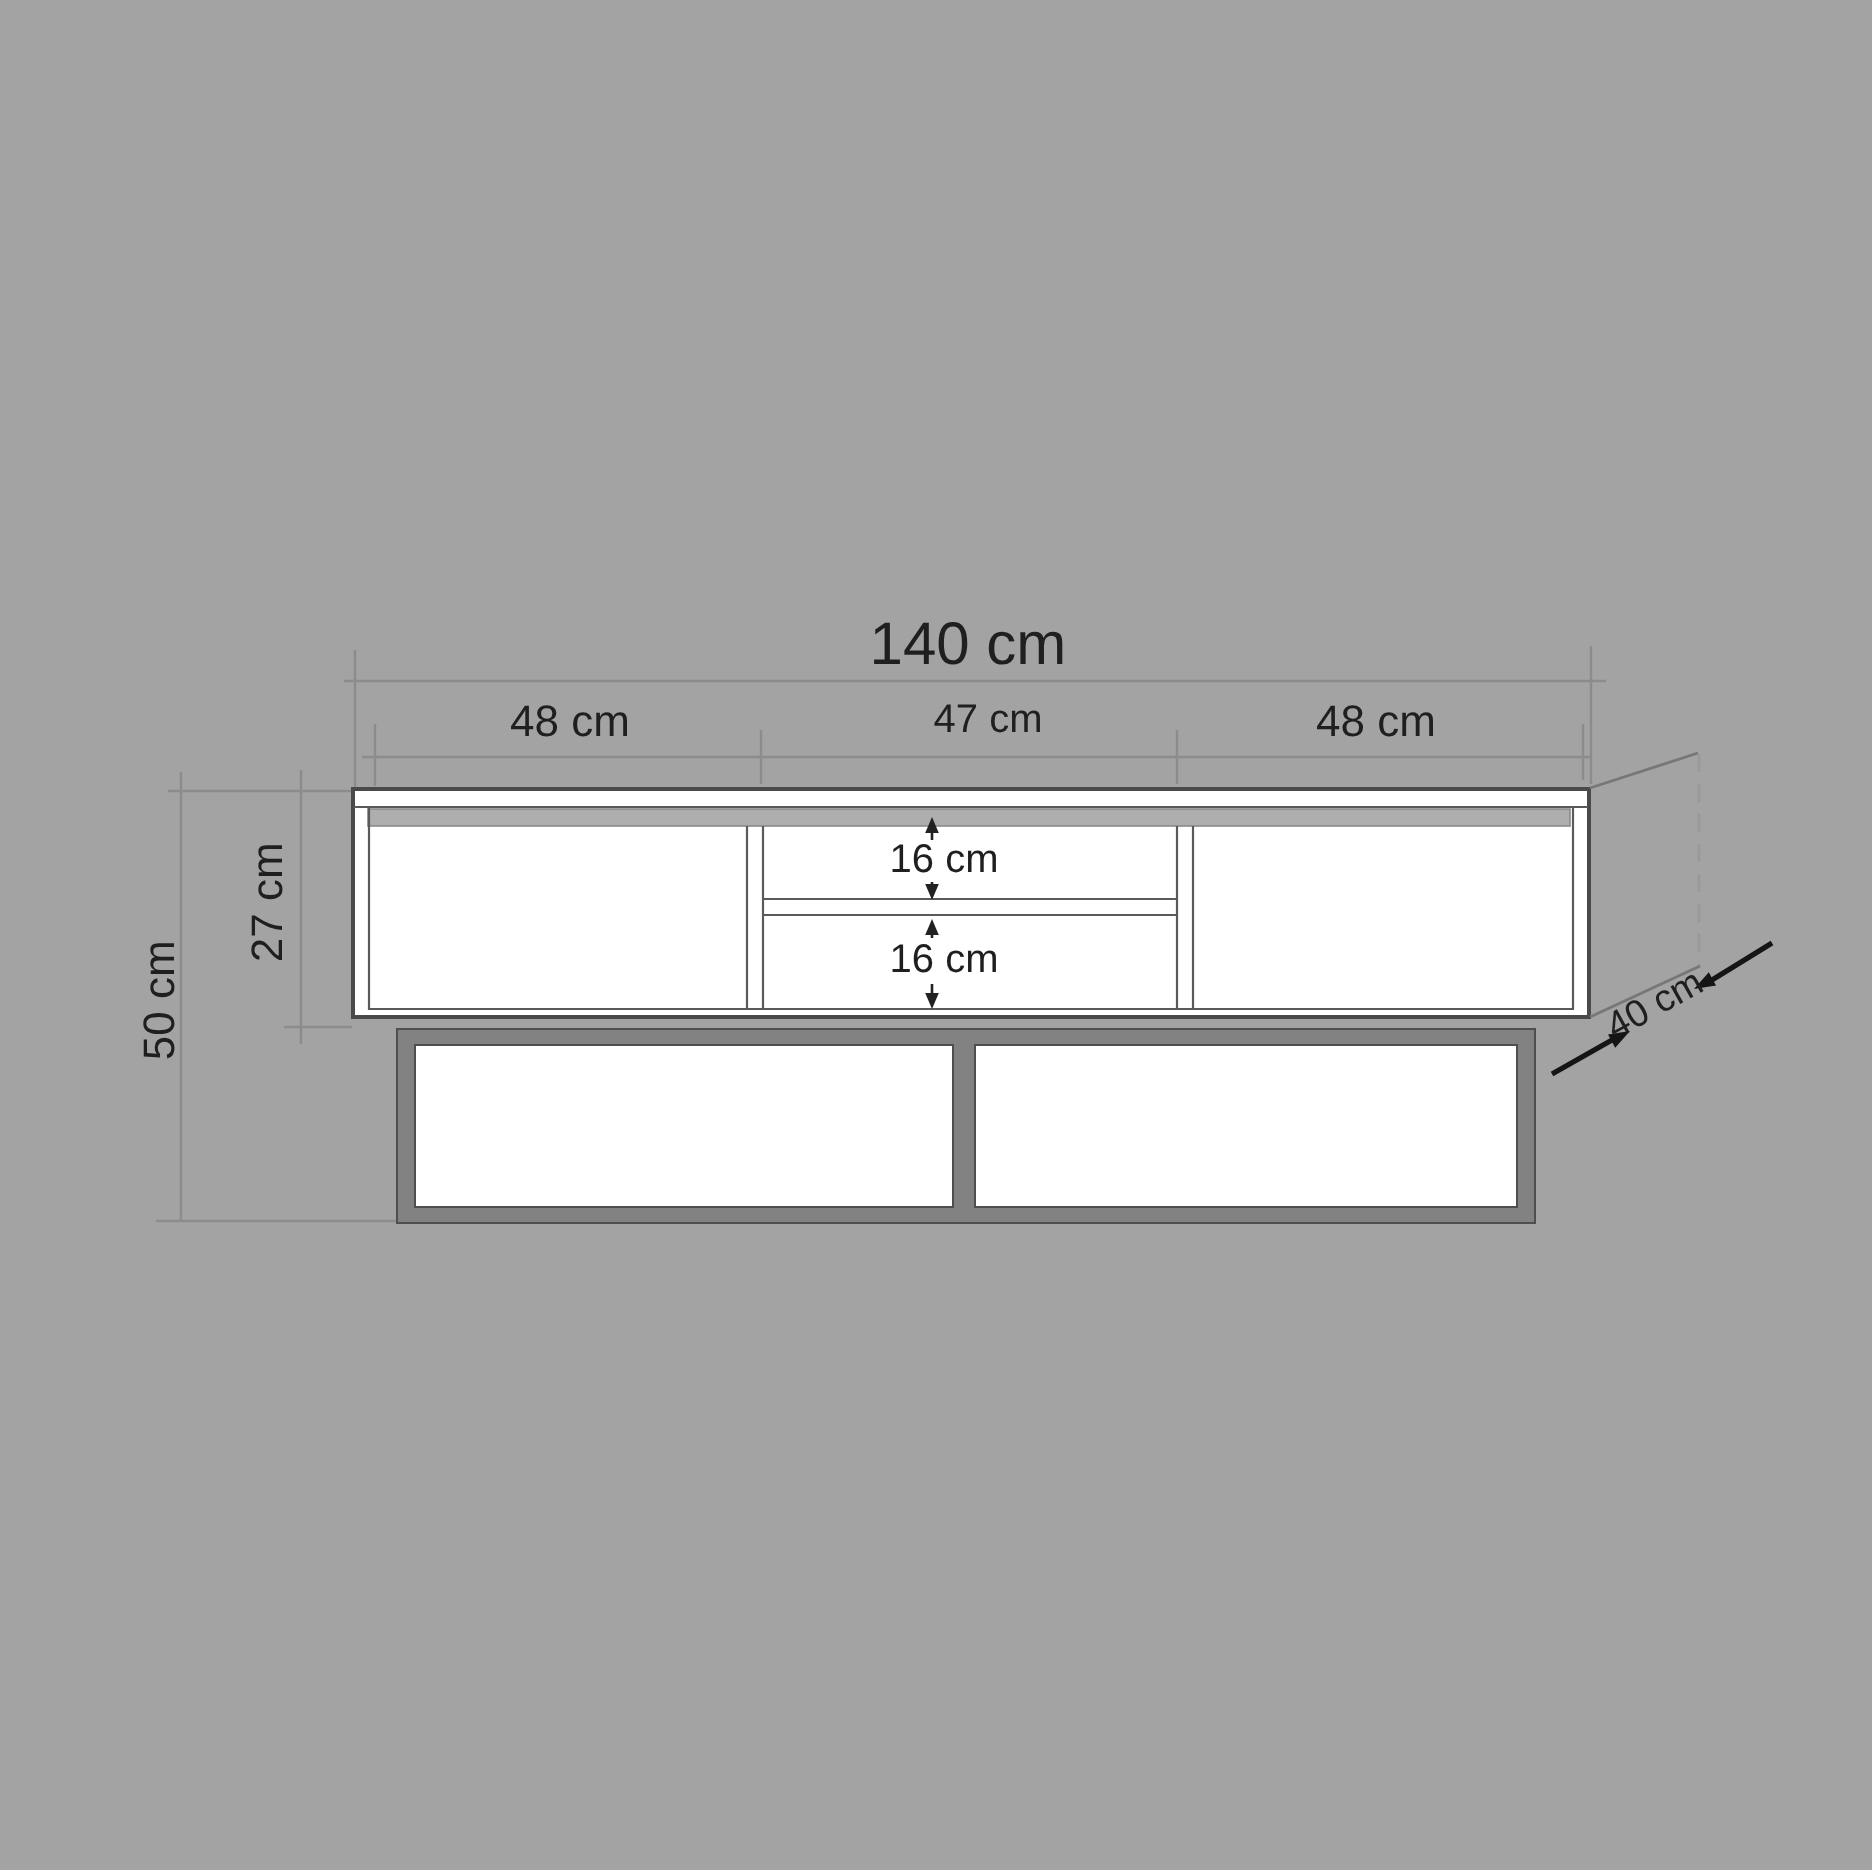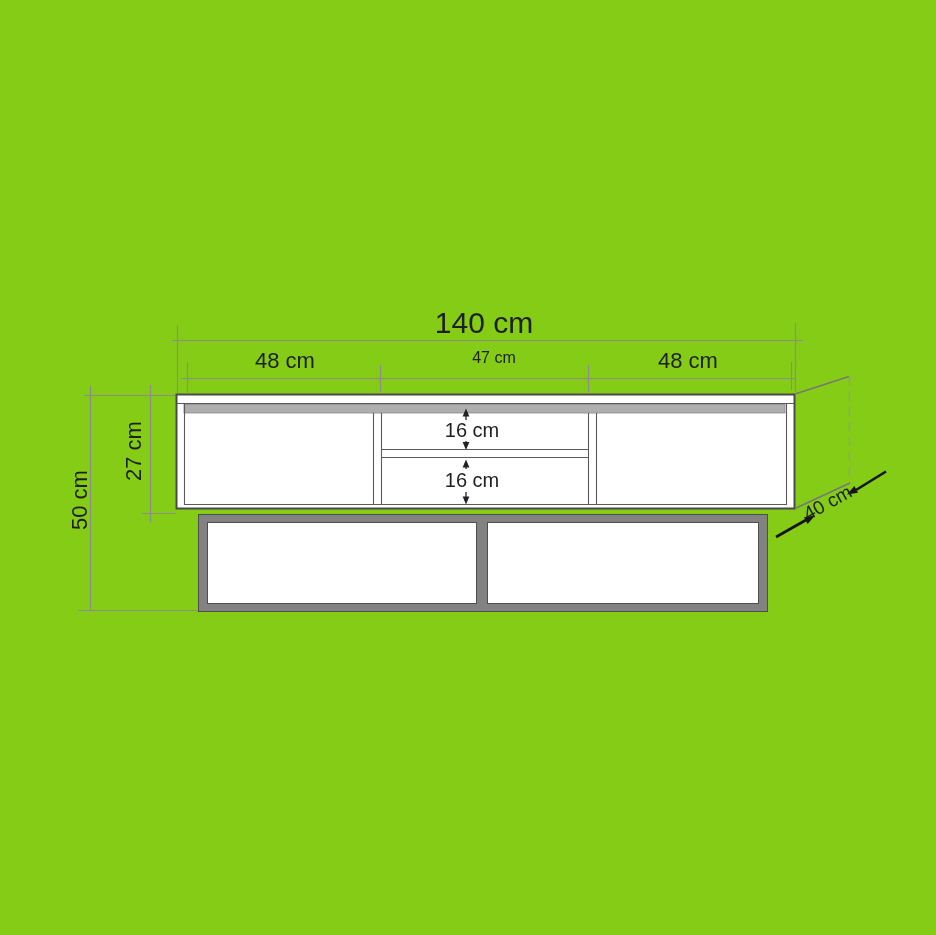--- a/index.html
+++ b/index.html
@@ -1,34 +1,34 @@
 <!DOCTYPE html>
 <html><head>
 <meta charset="utf-8">
 <style>
   html, body { margin:0; padding:0; background:#ffffff; }
   .canvas {
     position:relative;
     width:936px; height:935px;
-    background:#84cc16;
+    background:#a3a3a3;
     overflow:hidden;
     font-family:"Liberation Sans", sans-serif;
   }
   .canvas svg { position:absolute; left:0; top:0; }
   .lbl {
     position:absolute;
     color:#1f1f1f;
     text-align:center;
     white-space:nowrap;
     line-height:1.1;
     user-select:none;
   }
   .t140 { left:404px; top:306px; width:160px; font-size:30px; }
   .t48l { left:235px; top:349px; width:100px; font-size:22px; }
-  .t47  { left:444px; top:349px; width:100px; font-size:16px; }
+  .t47  { left:444px; top:349px; width:100px; font-size:20px; }
   .t48r { left:638px; top:349px; width:100px; font-size:22px; }
   .t16a { left:432px; top:419px; width:80px;  font-size:20px; }
   .t16b { left:432px; top:469px; width:80px;  font-size:20px; }
   .t27  { left:94px;  top:439px; width:80px;  font-size:22px; transform:rotate(-90deg); }
   .t50  { left:40px;  top:488px; width:80px;  font-size:22px; transform:rotate(-90deg); }
   .t40  { left:789px; top:493px; width:78px;  font-size:19px; transform:rotate(-29deg); }
 </style>
 </head>
 <body>
 

